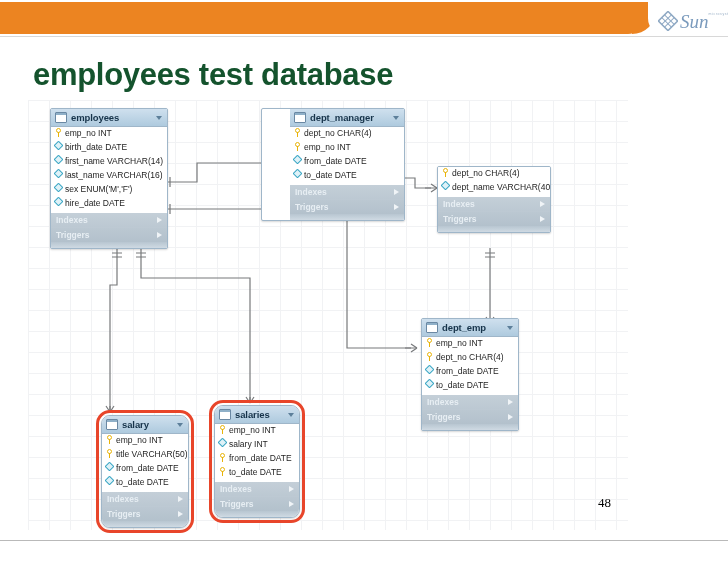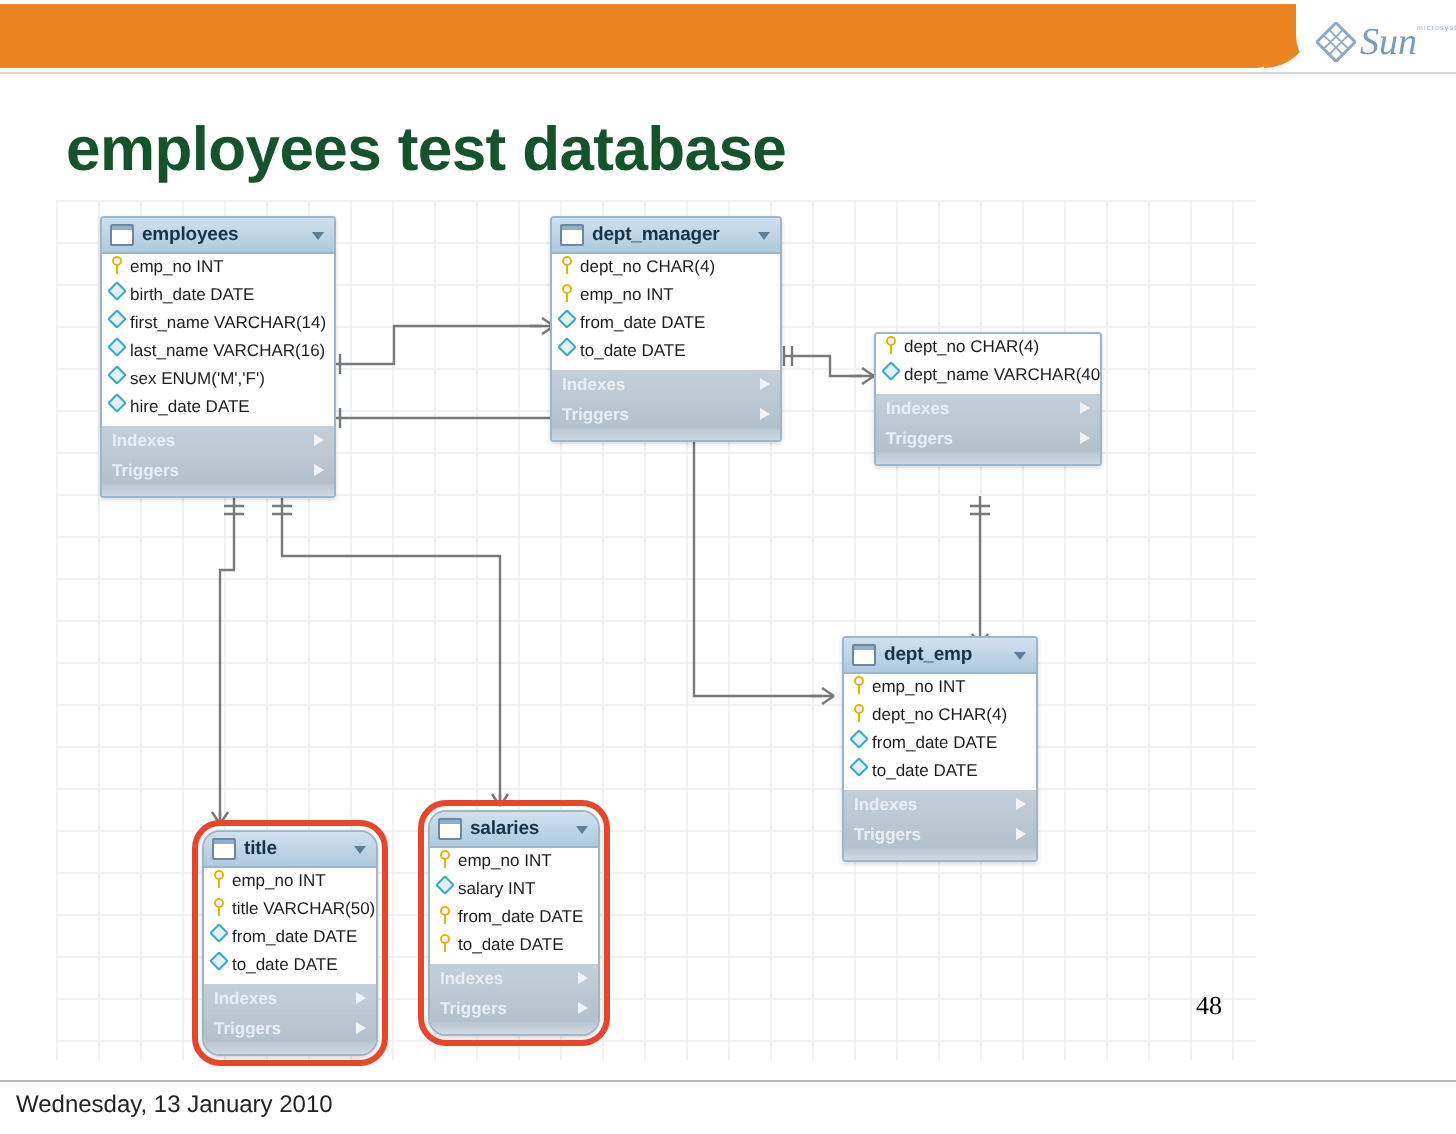--- a/index.html
+++ b/index.html
@@ -355,21 +355,21 @@
         <span class="arr"></span>
       </div>
       <div class="er-sec">
         <span class="lbl">Triggers</span>
         <span class="arr"></span>
       </div>
     </div>
     <div class="er-foot"></div>
   </div>
 
-  <div class="er-table" style="left:275px; top:108px; width:114px;">
+  <div class="er-table" style="left:261px; top:108px; width:114px;padding-left:28px;">
     <div class="er-head">
       <span class="tbl-icon"></span>
       <span class="er-title">dept_manager</span>
       <span class="caret"></span>
     </div>
     <div class="er-cols">
       <div class="er-col">
         <span class="ic-key"></span>
         <span>dept_no CHAR(4)</span>
       </div>
@@ -456,21 +456,21 @@
         <span class="lbl">Triggers</span>
         <span class="arr"></span>
       </div>
     </div>
     <div class="er-foot"></div>
   </div>
 
   <div class="er-table highlight" style="left:101px; top:415px; width:86px;">
     <div class="er-head">
       <span class="tbl-icon"></span>
-      <span class="er-title">title</span>
+      <span class="er-title">salary</span>
       <span class="caret"></span>
     </div>
     <div class="er-cols">
       <div class="er-col">
         <span class="ic-key"></span>
         <span>emp_no INT</span>
       </div>
       <div class="er-col">
         <span class="ic-key"></span>
         <span>title VARCHAR(50)</span>
@@ -529,15 +529,14 @@
       <div class="er-sec">
         <span class="lbl">Triggers</span>
         <span class="arr"></span>
       </div>
     </div>
     <div class="er-foot"></div>
   </div>
 
   <div class="page-number">48</div>
   <div class="footer-rule"></div>
-  <div class="footer-text">Wednesday, 13 January 2010</div>
 
 </div>
 
 </body></html>

